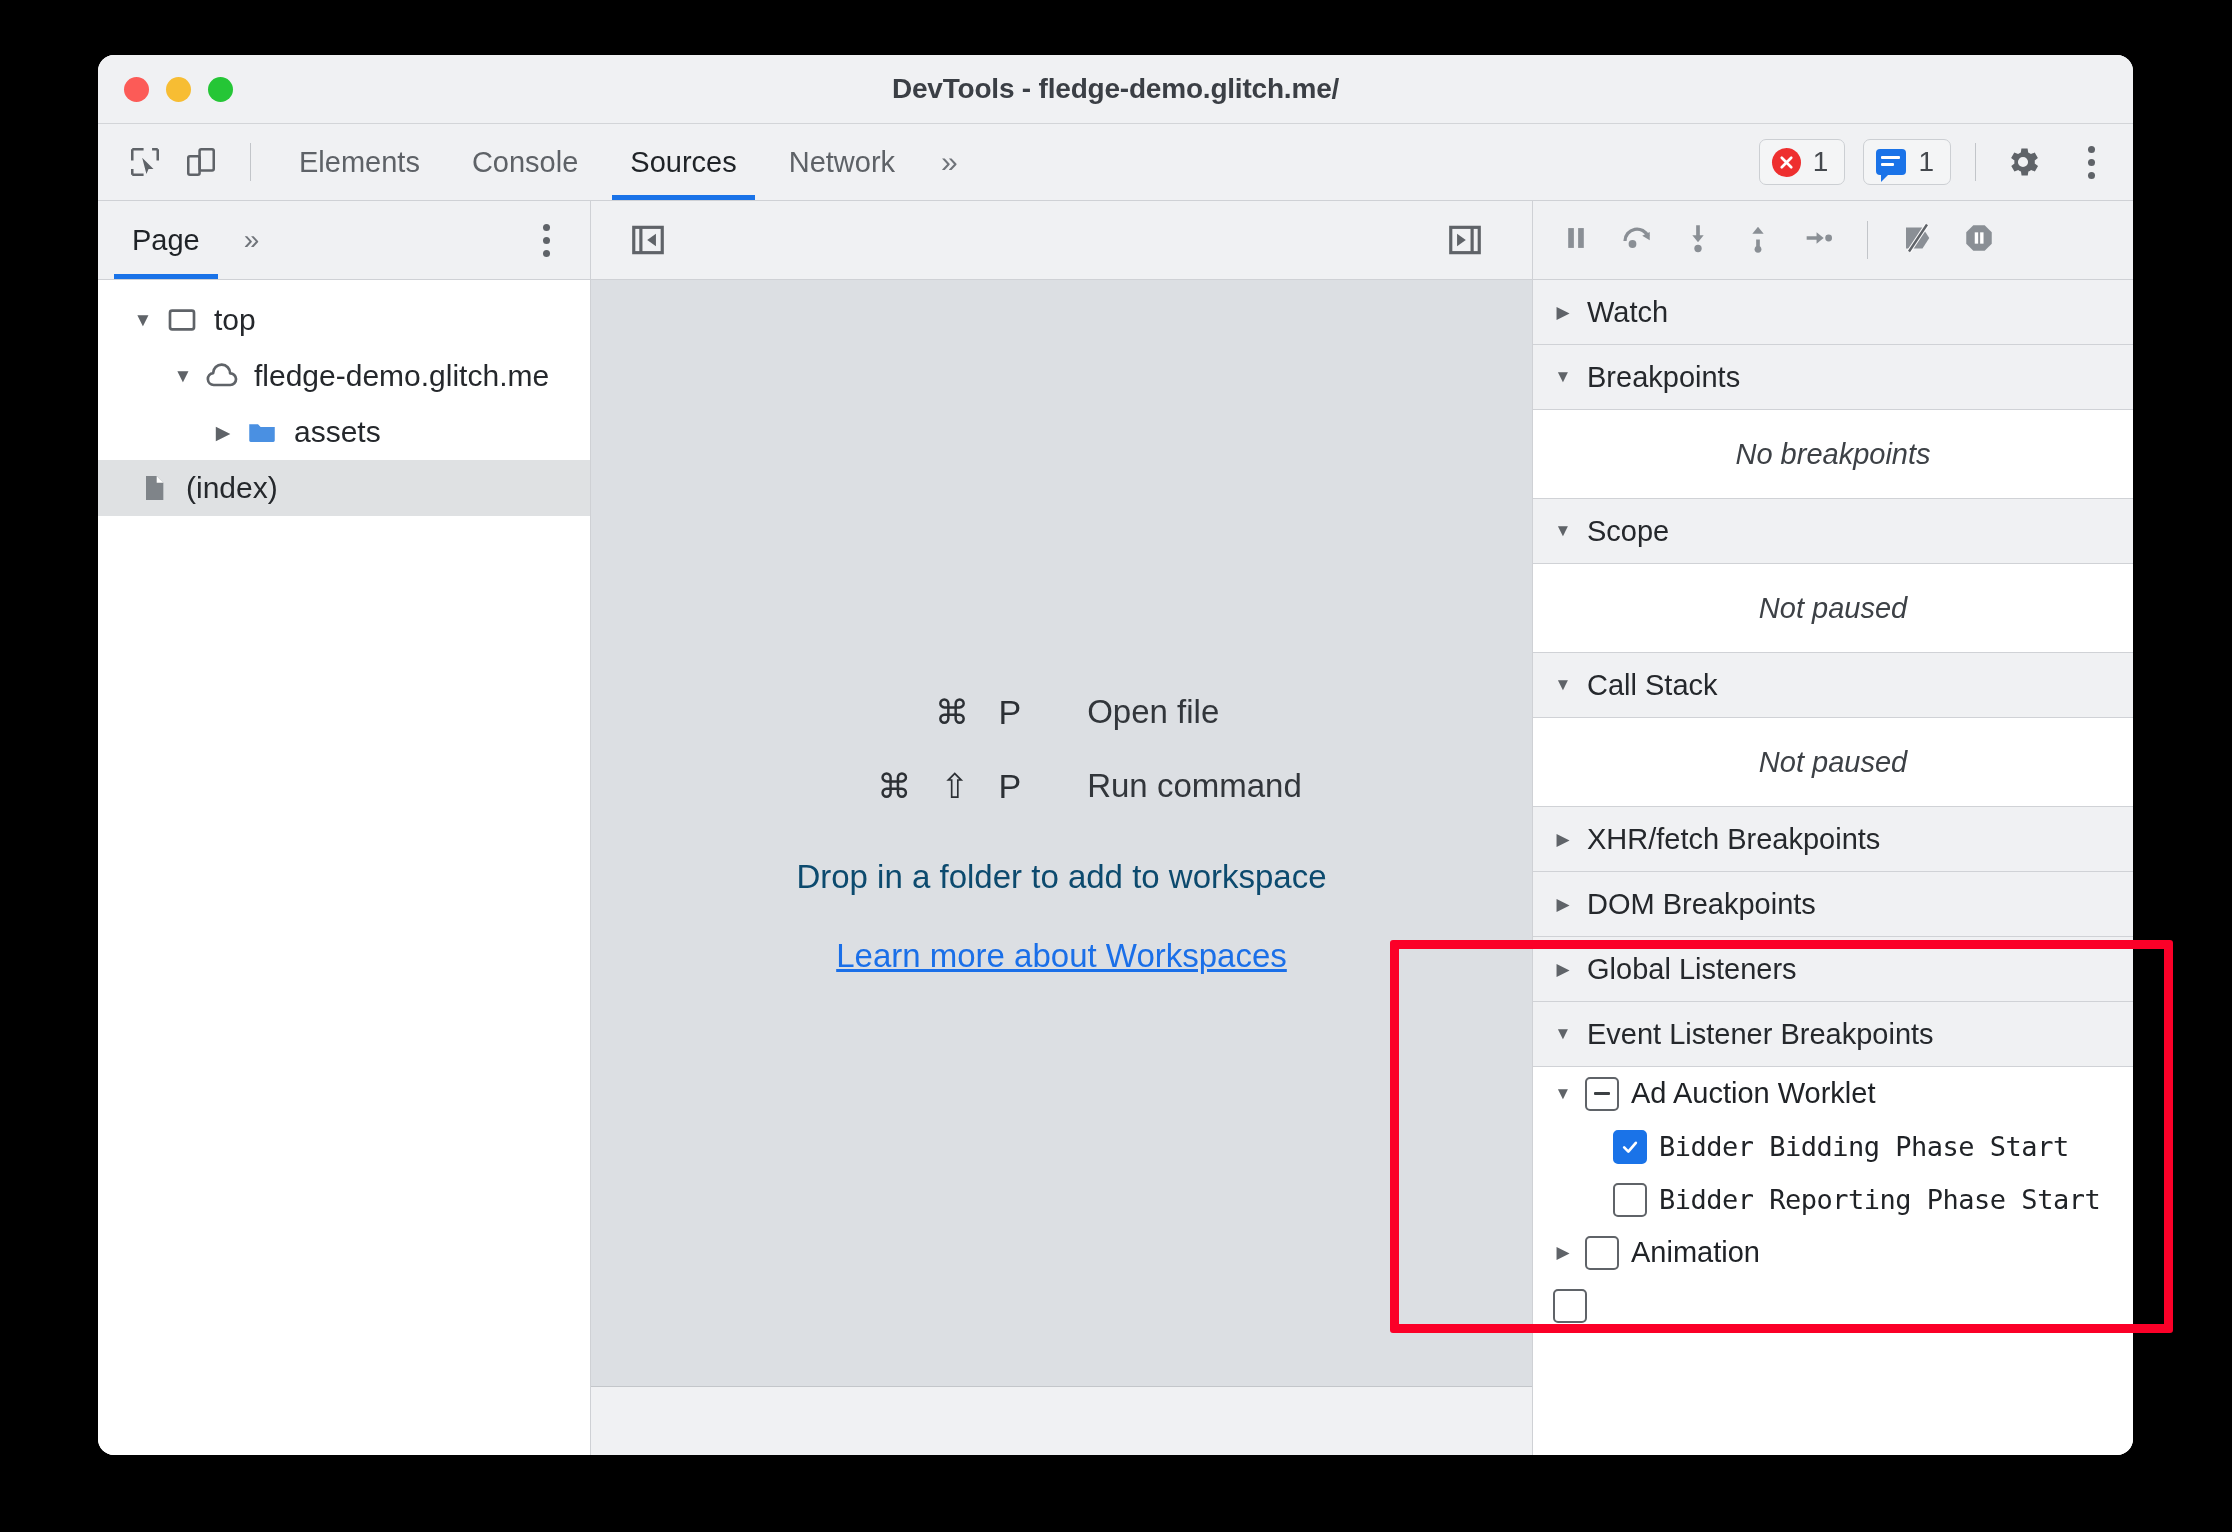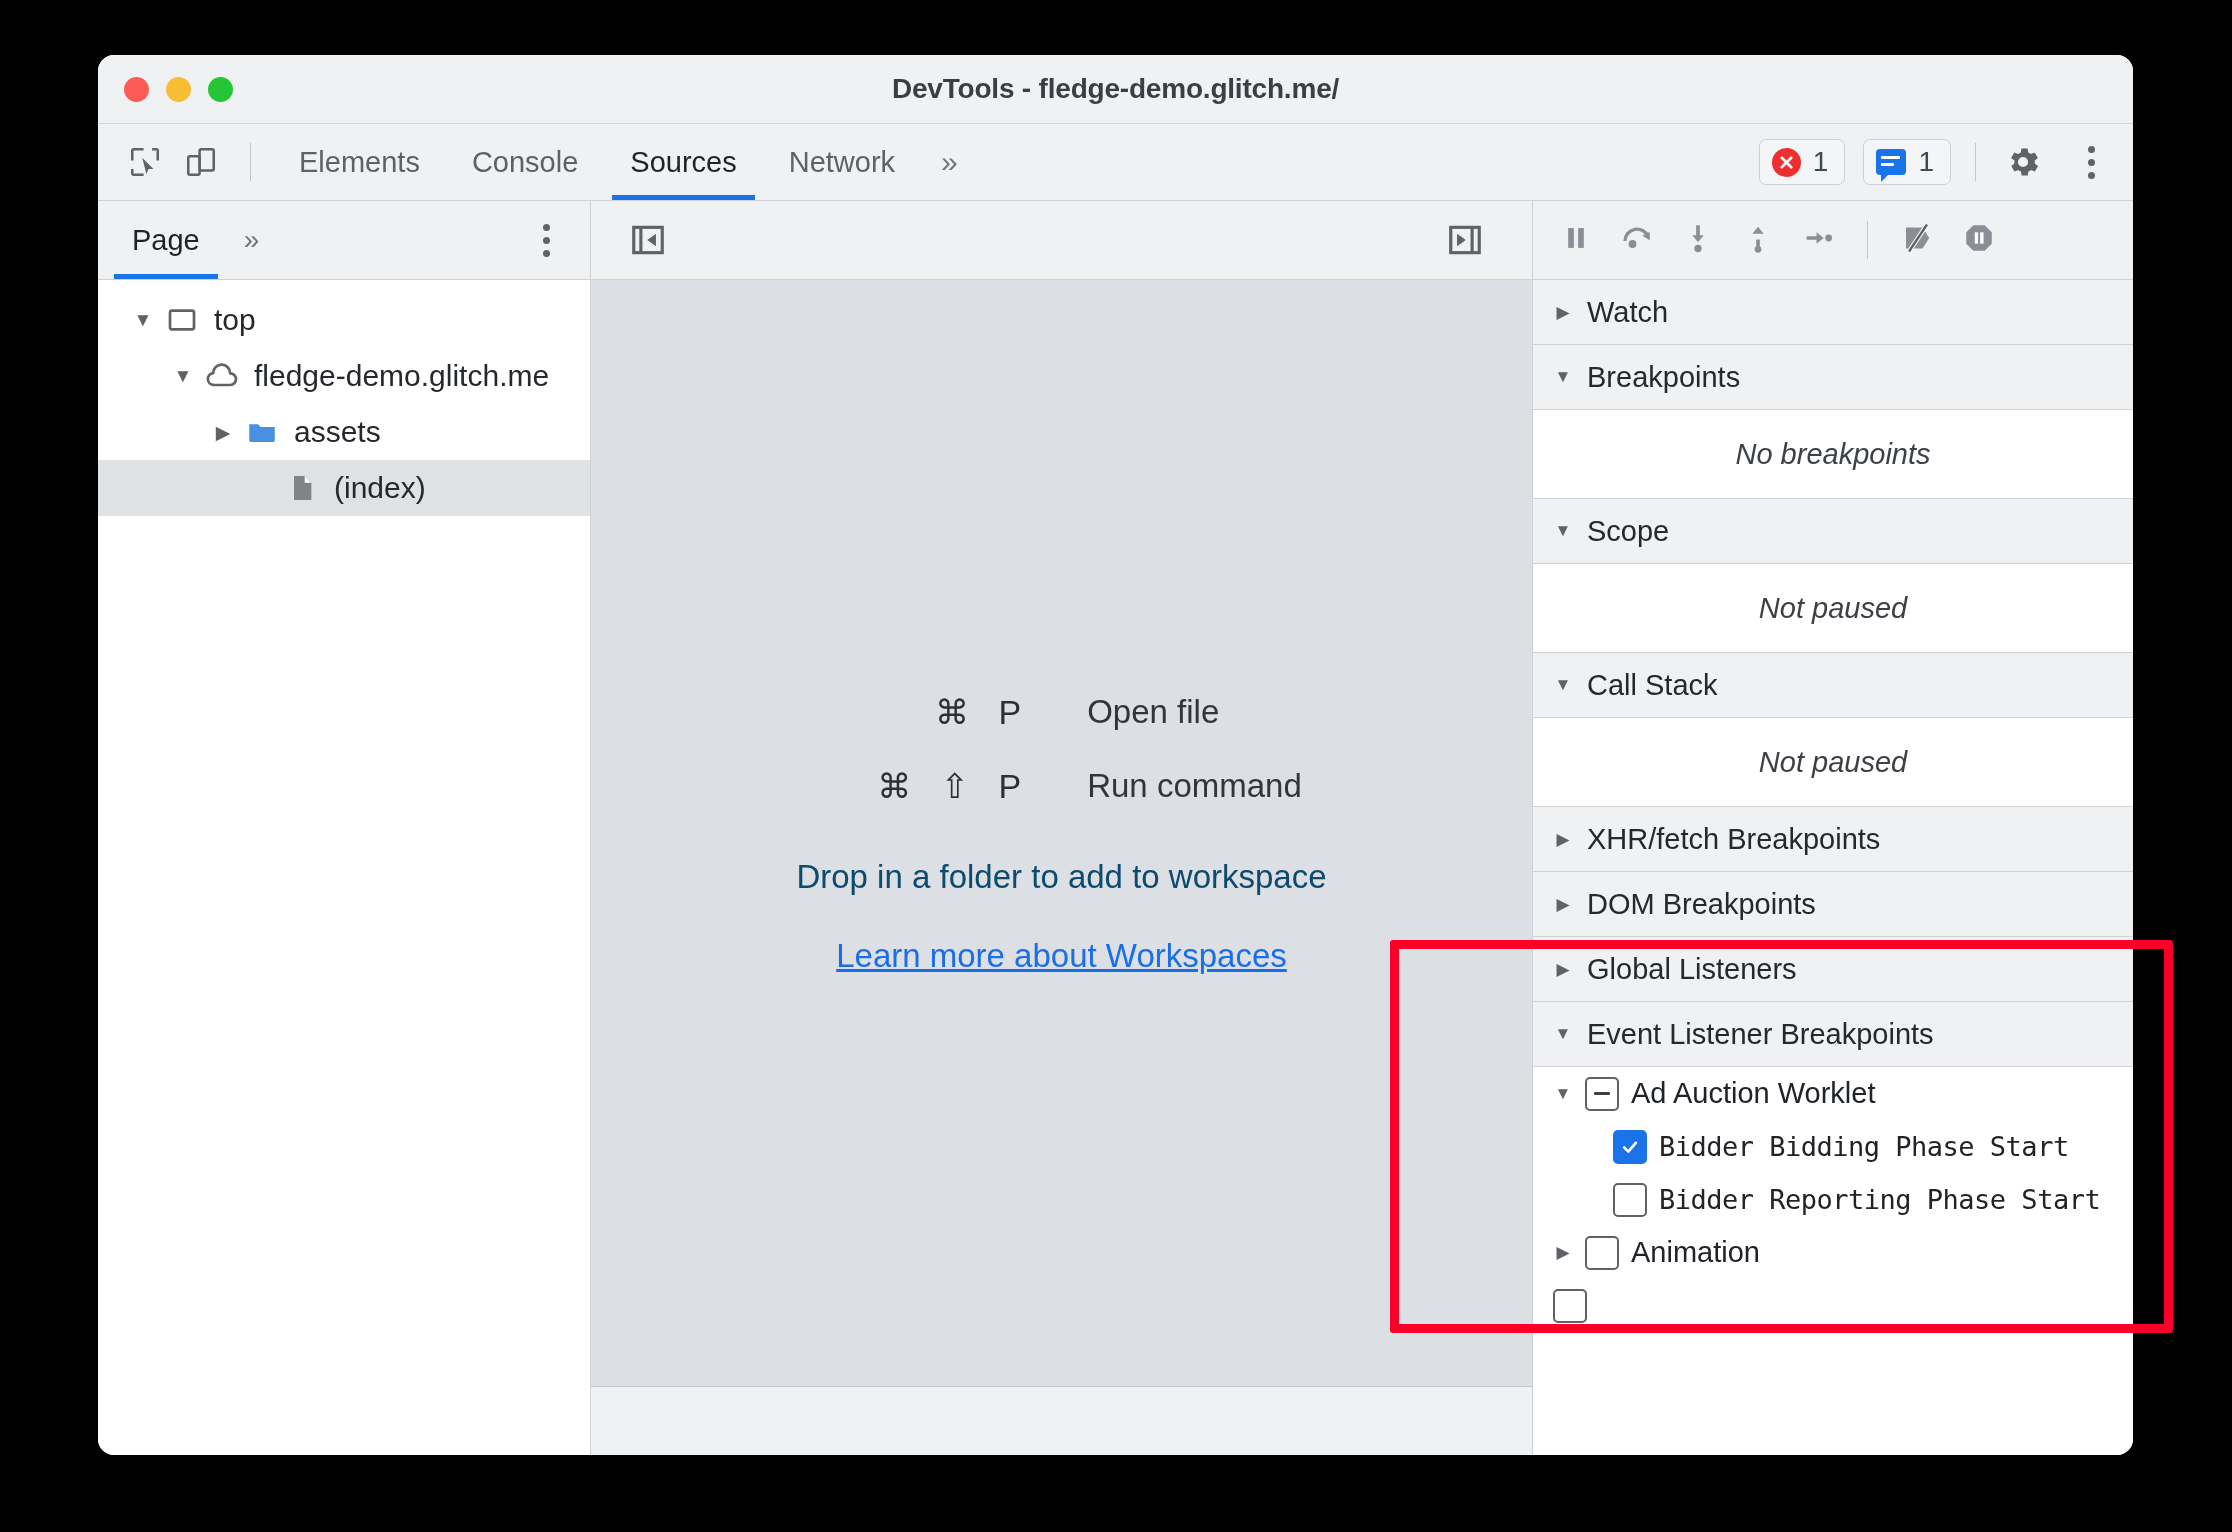--- a/index.html
+++ b/index.html
@@ -566,21 +566,21 @@
           <div class="tree-row" style="padding-left:108px;">
             <span class="tw">▶</span>
             <span class="tree-ico">
               <svg width="34" height="34" viewBox="0 0 24 24">
                 <path d="M3 6.5h6.2l1.8 2h10V18a1 1 0 0 1-1 1H4a1 1 0 0 1-1-1z" fill="#4a90e2"></path>
               </svg>
             </span>
             <span>assets</span>
           </div>
 
-          <div class="tree-row selected" style="padding-left:148px;">
+          <div class="tree-row selected" style="">
             <span class="tw empty">▶</span>
             <span class="tree-ico">
               <svg width="32" height="32" viewBox="0 0 24 24">
                 <path d="M6 3h8l5 5v13H6z" fill="#7f8489"></path>
                 <path d="M14 3v5h5z" fill="#ffffff"></path>
               </svg>
             </span>
             <span>(index)</span>
           </div>
 

